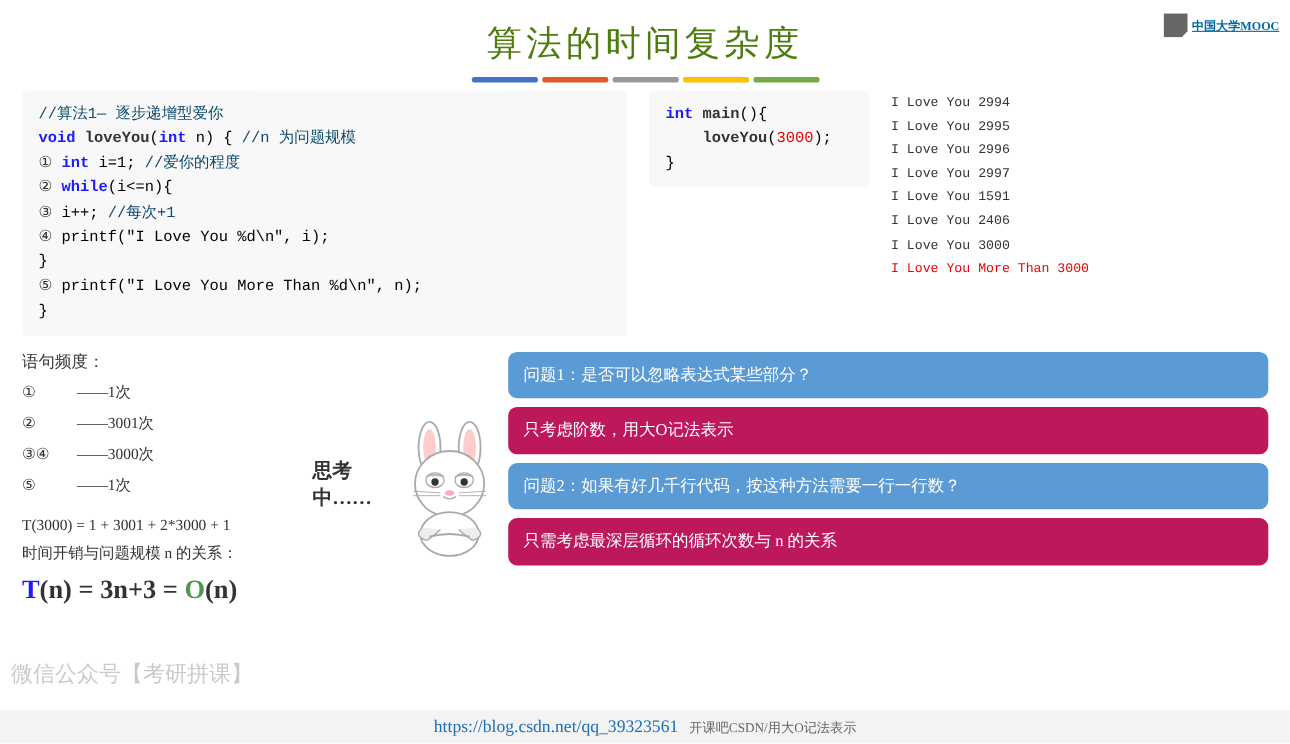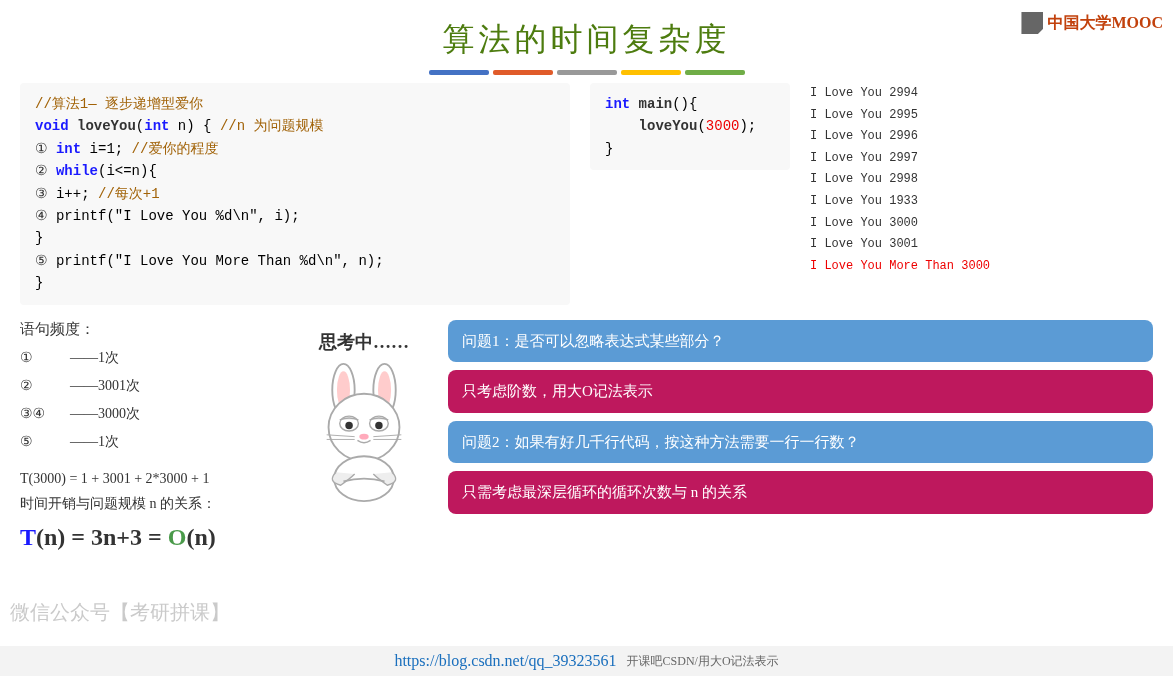--- a/index.html
+++ b/index.html
@@ -57,23 +57,24 @@
 
     .logo-icon {
       width: 22px;
       height: 22px;
       background: #666;
       display: inline-block;
       clip-path: polygon(0 0, 100% 0, 100% 75%, 75% 100%, 0 100%);
     }
 
     .logo-text {
-      font-size: 16px;
-      color: #c2410c;
+      font-size: 11px;
+      color: #0369a1;
       font-weight: bold;
+      text-decoration: underline;
     }
 
     
     .content {
       display: flex;
       padding: 0 20px;
       gap: 20px;
     }
 
     
@@ -83,21 +84,21 @@
 
     .code-block {
       font-family: 'Courier New', monospace;
       font-size: 14px;
       line-height: 1.6;
       background: #f8f8f8;
       padding: 10px 15px;
       border-radius: 4px;
     }
 
-    .comment { color: #a16207; text-align: center; }
+    .comment { color: #0c4a6e; text-align: center; }
     .keyword { color: #1a1aff; font-weight: bold; }
     .func-name { color: #333; font-weight: bold; }
     .number-red { color: #e00; }
     .circle-num { color: #333; }
 
     
     .middle-panel {
       flex: 0 0 200px;
     }
 
@@ -162,21 +163,20 @@
       color: #333;
     }
 
     .big-formula .fn { color: #1a1aff; }
     .big-formula .on { color: #4a9a4a; }
 
     
     .rabbit-area {
       flex: 0 0 160px;
       display: flex;
-      flex-direction: column;
       align-items: center;
       justify-content: flex-start;
       padding-top: 10px;
     }
 
     .thinking-text {
       font-size: 18px;
       font-weight: bold;
       color: #333;
       margin-bottom: 8px;
@@ -317,24 +317,23 @@
         <div>}</div>
       </div>
     </div>
 
     <div class="right-panel">
       <div class="output-list">
         <div>I Love You 2994</div>
         <div>I Love You 2995</div>
         <div>I Love You 2996</div>
         <div>I Love You 2997</div>
-        <div>I Love You 2998</div>
-        <div>I Love You 1933</div>
+        <div>I Love You 1591</div>
+        <div>I Love You 2406</div>
         <div>I Love You 3000</div>
-        <div>I Love You 3001</div>
         <div class="output-highlight">I Love You More Than 3000</div>
       </div>
     </div>
 
   </div>
 
   <div class="bottom-section">
 
     <div class="frequency-block">
       <div class="freq-title">语句频度：</div>

